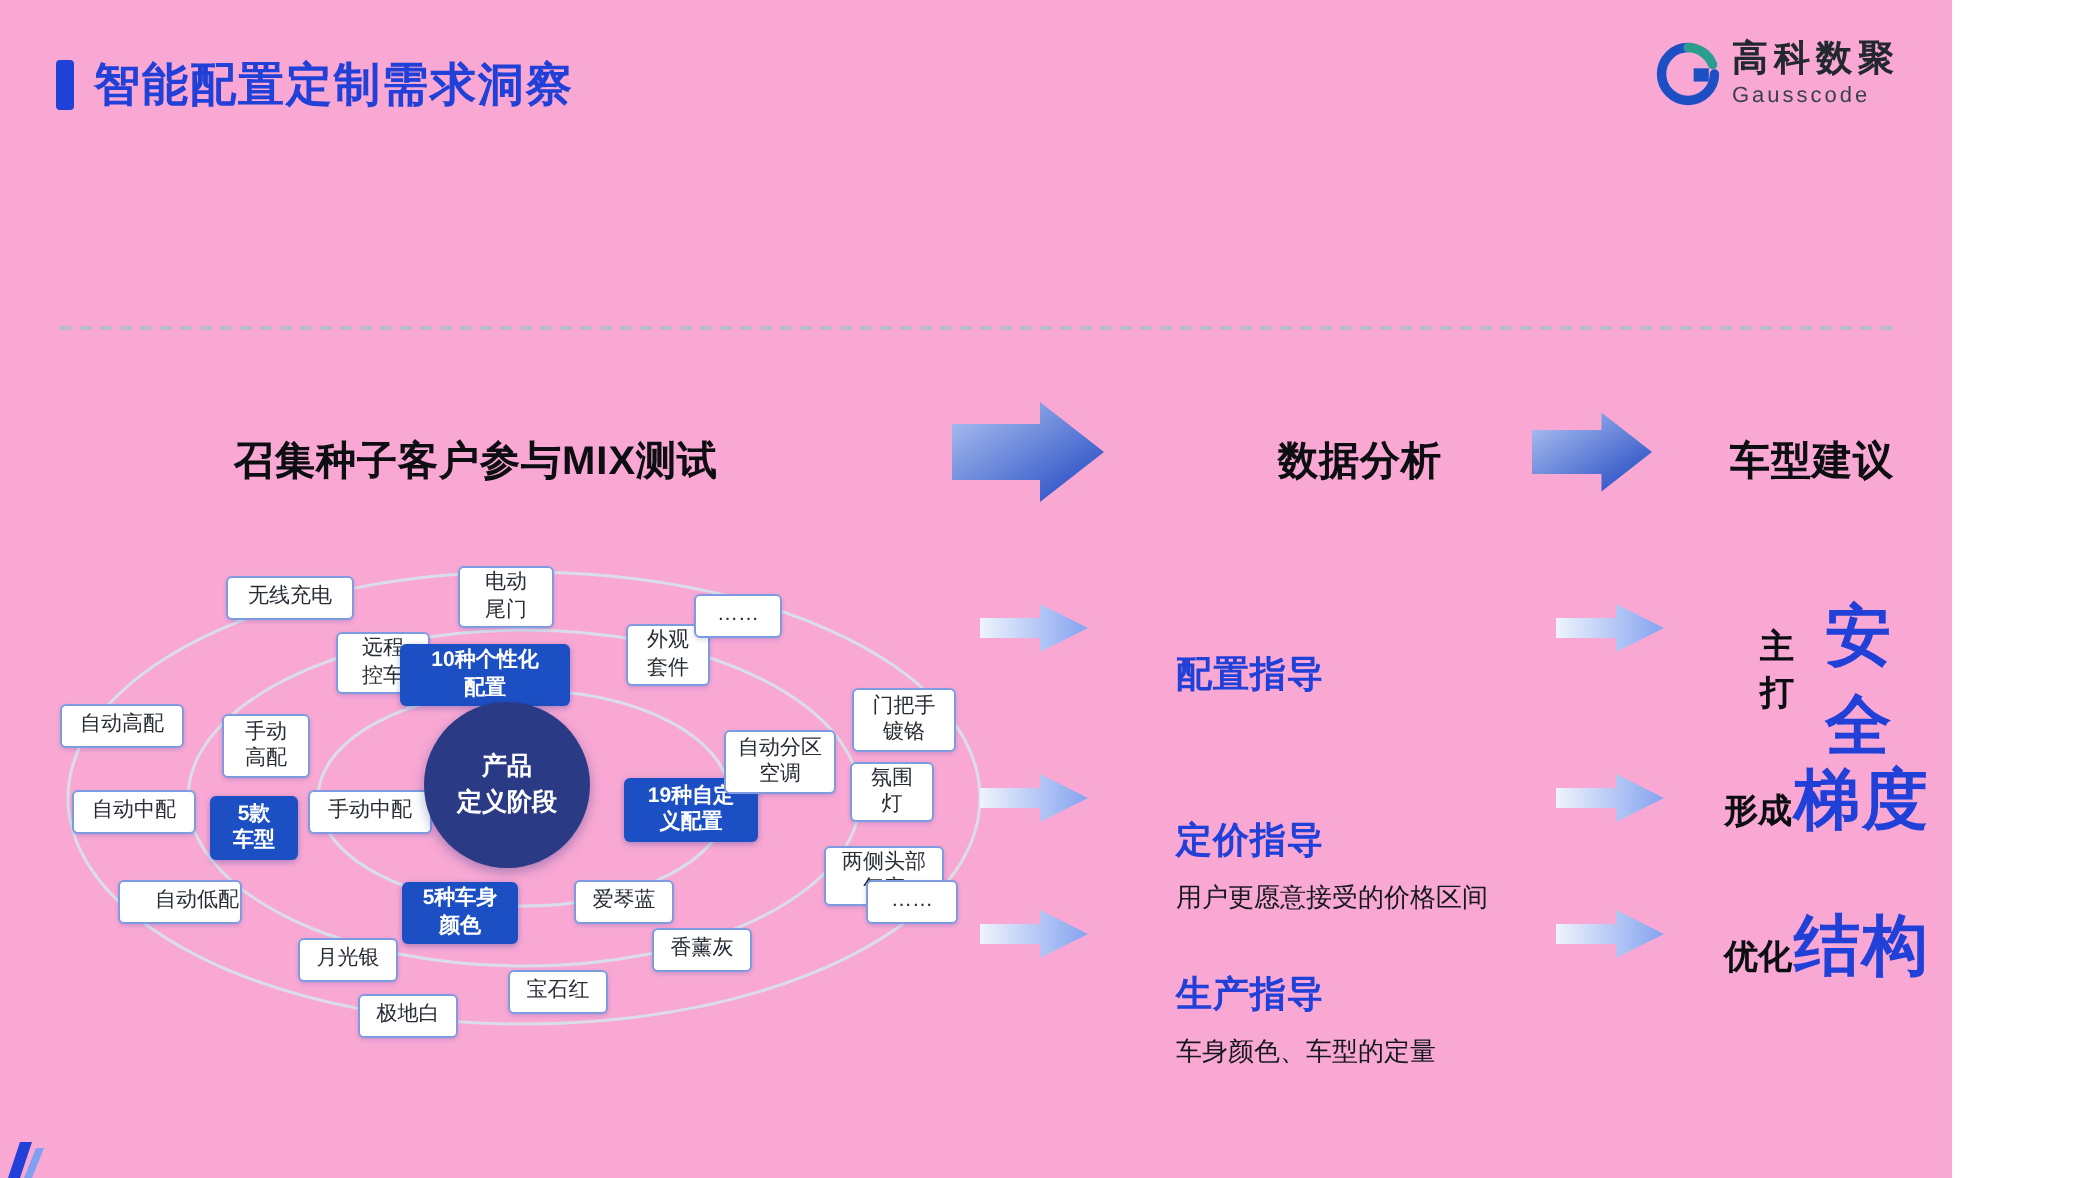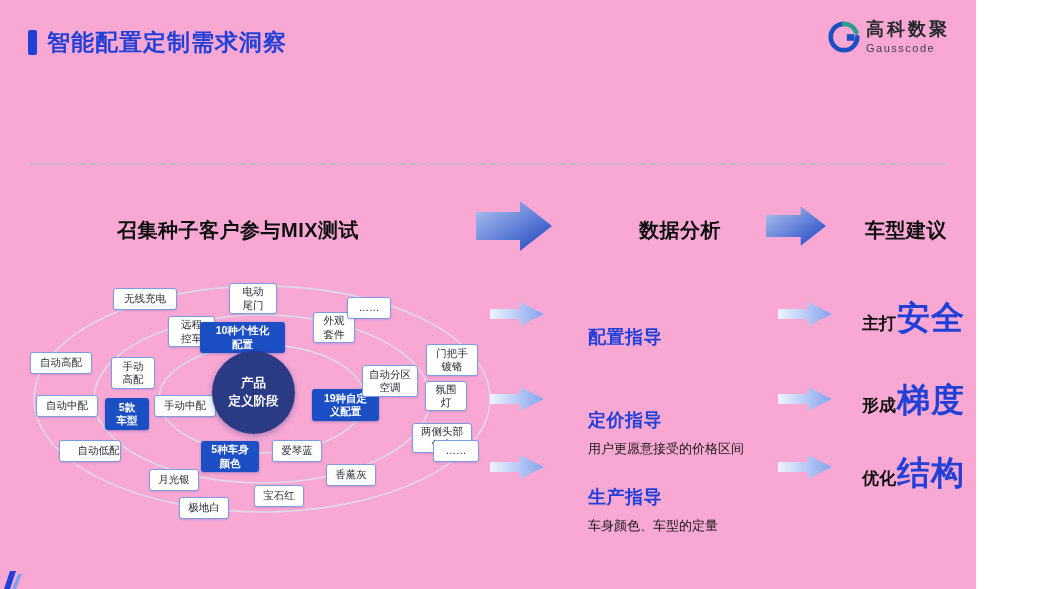--- a/index.html
+++ b/index.html
@@ -40,21 +40,21 @@
      box-shadow:0 2px 6px rgba(20,40,120,.35); z-index:3; }
 
   
   .analysis-row { position:absolute; left:588px; width:250px;margin-top:31px; }
   .an-1 { top:294px; } .an-2 { top:377px; } .an-3 { top:454px; }
   .analysis-title { font-size:18px; font-weight:bold; color:var(--accent,#2140d8); letter-spacing:.5px; }
   .analysis-desc { margin-top:8px; font-size:13px; color:#14171c; }
 
   
   .suggestion-row { position:absolute; left:862px; display:flex; align-items:baseline; gap:1px; }
-  .sg-1 { top:296px; } .sg-2 { top:378px; } .sg-3 { top:451px; }
+  .sg-1 { top:296px;margin-left:18px; } .sg-2 { top:378px; } .sg-3 { top:451px; }
   .sg-prefix { font-size:17px; font-weight:bold; color:#0c0e12; }
   .sg-keyword { font-size:33px; font-weight:bold; color:var(--accent,#2140d8); letter-spacing:1px; }
 
   
   .big-arrow, .small-arrow { position:absolute; }
   .ba-1 { left:476px; top:197px; }
   .ba-2 { left:766px; top:201px; }
   .sa-a1 { left:490px; top:299px; } .sa-a2 { left:490px; top:384px; } .sa-a3 { left:490px; top:452px; }
   .sa-b1 { left:778px; top:299px; } .sa-b2 { left:778px; top:384px; } .sa-b3 { left:778px; top:452px; }
 
@@ -138,21 +138,21 @@
 义配置</div>
         <div class="node white" style="left: 426px; top: 344px; width: 52px; height: 32px;">门把手
 镀铬</div>
         <div class="node white" style="left: 362px; top: 365px; width: 56px; height: 32px;">自动分区
 空调</div>
         <div class="node white" style="left: 425px; top: 381px; width: 42px; height: 30px;">氛围
 灯</div>
         <div class="node white" style="left: 375px; top: 423px; width: 60px; height: 30px; margin-left: 37px;">两侧头部
 气帘</div>
         <div class="node white" style="left: 433px; top: 440px; width: 46px; height: 22px;">……</div>
-        <div class="node white" style="left: 272px; top: 440px; width: 50px; height: 22px;">爱琴蓝</div>
+        <div class="node white" style="left: 287px; top: 440px; width: 50px; height: 22px;">爱琴蓝</div>
         <div class="node blue" style="left: 201px; top: 441px; width: 58px; height: 31px;">5种车身
 颜色</div>
         <div class="node white" style="left: 326px; top: 464px; width: 50px; height: 22px;">香薰灰</div>
         <div class="node white" style="left: 149px; top: 469px; width: 50px; height: 22px;">月光银</div>
         <div class="node white" style="left: 254px; top: 485px; width: 50px; height: 22px;">宝石红</div>
         <div class="node white" style="left: 179px; top: 497px; width: 50px; height: 22px;">极地白</div>
       </div>
     <div class="center-circle">产品
 定义阶段</div>
   </div>

